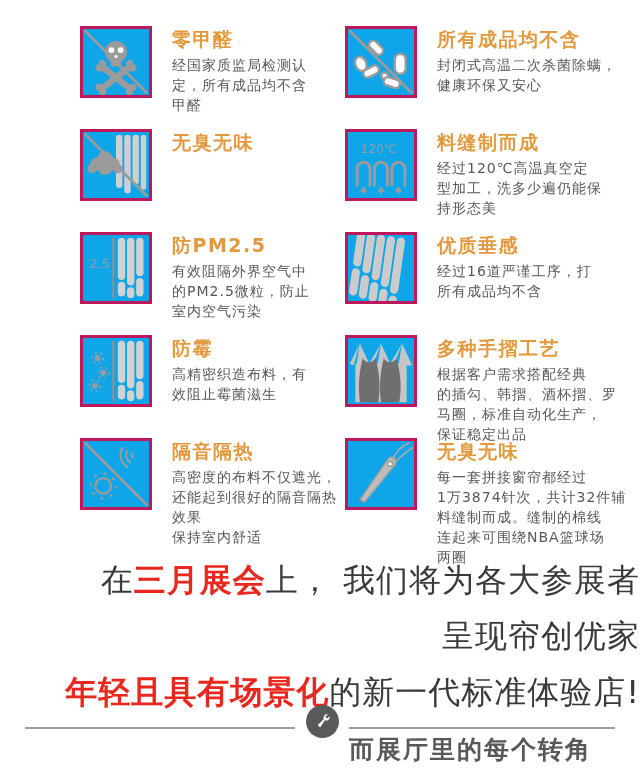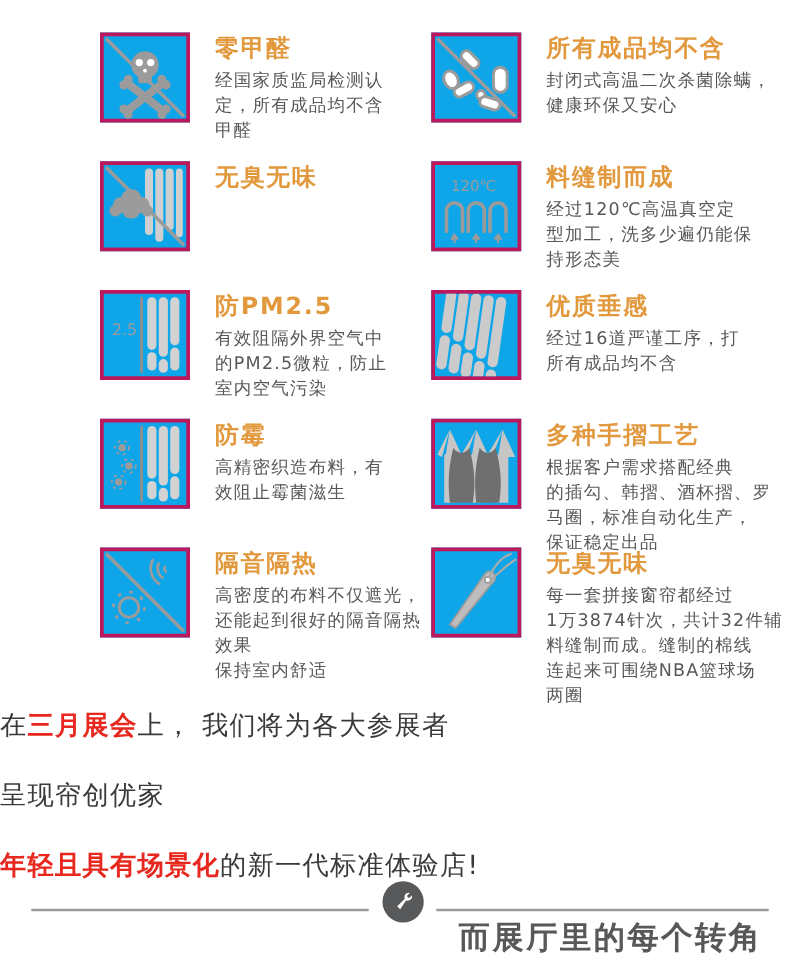--- a/index.html
+++ b/index.html
@@ -21,34 +21,34 @@
   .txt{padding-top:1px;}
   .f-title{
     margin:0 0 4px 0;font-size:19px;line-height:24px;font-weight:bold;
     color:#E2993E;letter-spacing:1.5px;
   }
   .f-body{
     margin:0;font-size:14px;line-height:20px;color:#595757;
     letter-spacing:1px;white-space:pre-line;
   }
   .promo{
-    position:absolute;top:552px;left:0;width:640px;text-align:left;
-    font-size:21px;line-height:56px;color:#3a3a3a;letter-spacing:1px;
+    position:absolute;top:552px;left:0;width:640px;text-align:right;
+    font-size:32px;line-height:56px;color:#3a3a3a;letter-spacing:1px;
   }
   .promo .red{color:#E8281E;font-weight:bold;}
   .divider{position:absolute;height:2px;background:#9b9b9b;top:727px;}
   .divider.left{left:25px;width:270px;}
   .divider.right{left:349px;width:266px;}
   .wrench-circle{
     position:absolute;top:705px;left:306px;width:33px;height:33px;border-radius:50%;
     background:#58595b;display:flex;align-items:center;justify-content:center;
   }
   .footer-caption{
     position:absolute;top:733px;left:349px;font-size:25px;font-weight:bold;
-    color:#595757;letter-spacing:2px;margin-left:18px;
+    color:#595757;letter-spacing:2px;
   }
 </style>
 </head>
 <body>
 
 <div class="page">
 
   <div class="features">
 
     <div class="feature">

